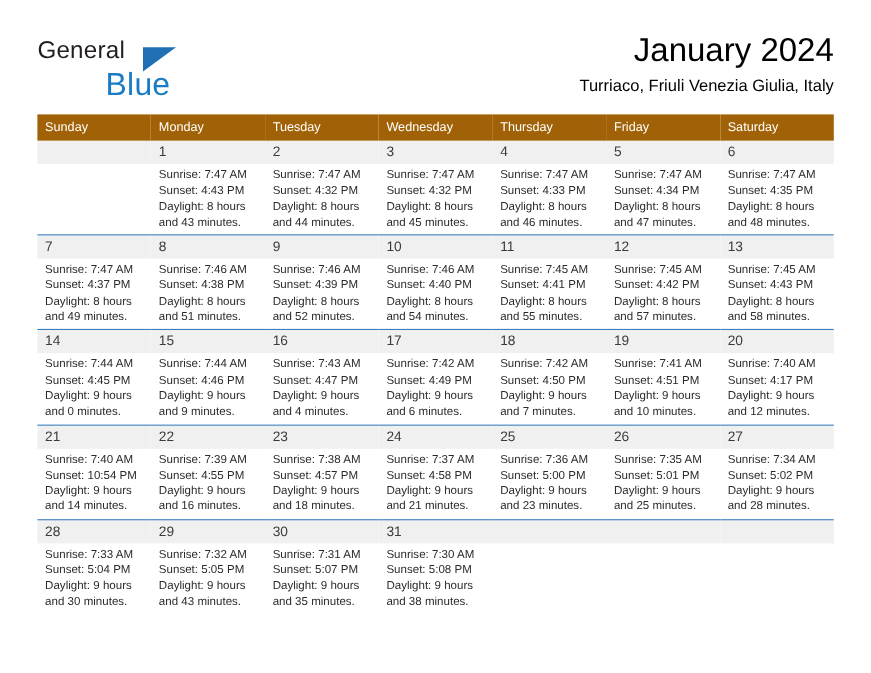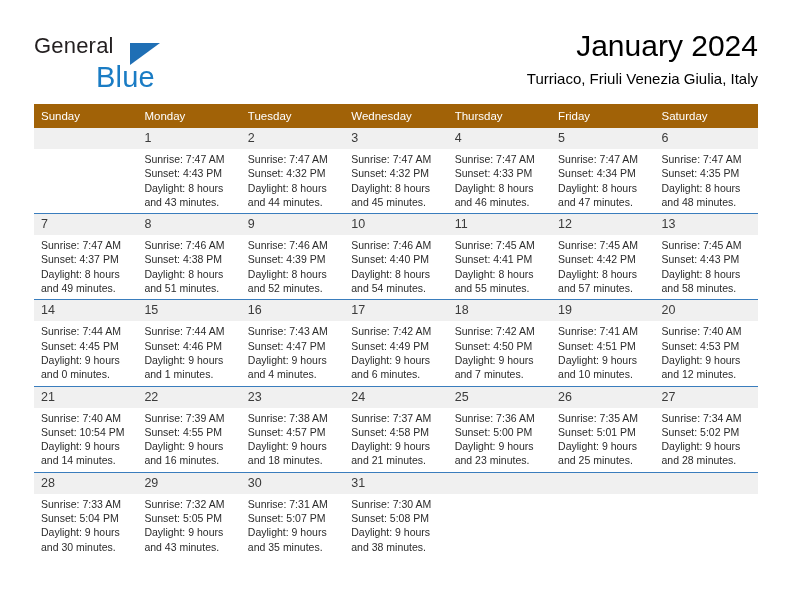--- a/index.html
+++ b/index.html
@@ -307,21 +307,21 @@
               <div class="line">Daylight: 9 hours</div>
               <div class="line">and 0 minutes.</div>
             </div>
           </td>
           <td>
             <div class="daynum">15</div>
             <div class="details">
               <div class="line">Sunrise: 7:44 AM</div>
               <div class="line">Sunset: 4:46 PM</div>
               <div class="line">Daylight: 9 hours</div>
-              <div class="line">and 1 minutes.</div>
+              <div class="line">and 9 minutes.</div>
             </div>
           </td>
           <td>
             <div class="daynum">16</div>
             <div class="details">
               <div class="line">Sunrise: 7:43 AM</div>
               <div class="line">Sunset: 4:47 PM</div>
               <div class="line">Daylight: 9 hours</div>
               <div class="line">and 4 minutes.</div>
             </div>
@@ -350,21 +350,21 @@
               <div class="line">Sunrise: 7:41 AM</div>
               <div class="line">Sunset: 4:51 PM</div>
               <div class="line">Daylight: 9 hours</div>
               <div class="line">and 10 minutes.</div>
             </div>
           </td>
           <td>
             <div class="daynum">20</div>
             <div class="details">
               <div class="line">Sunrise: 7:40 AM</div>
-              <div class="line">Sunset: 4:53 PM</div>
+              <div class="line">Sunset: 4:17 PM</div>
               <div class="line">Daylight: 9 hours</div>
               <div class="line">and 12 minutes.</div>
             </div>
           </td>
         </tr>
         <tr>
           <td>
             <div class="daynum">21</div>
             <div class="details">
               <div class="line">Sunrise: 7:40 AM</div>

